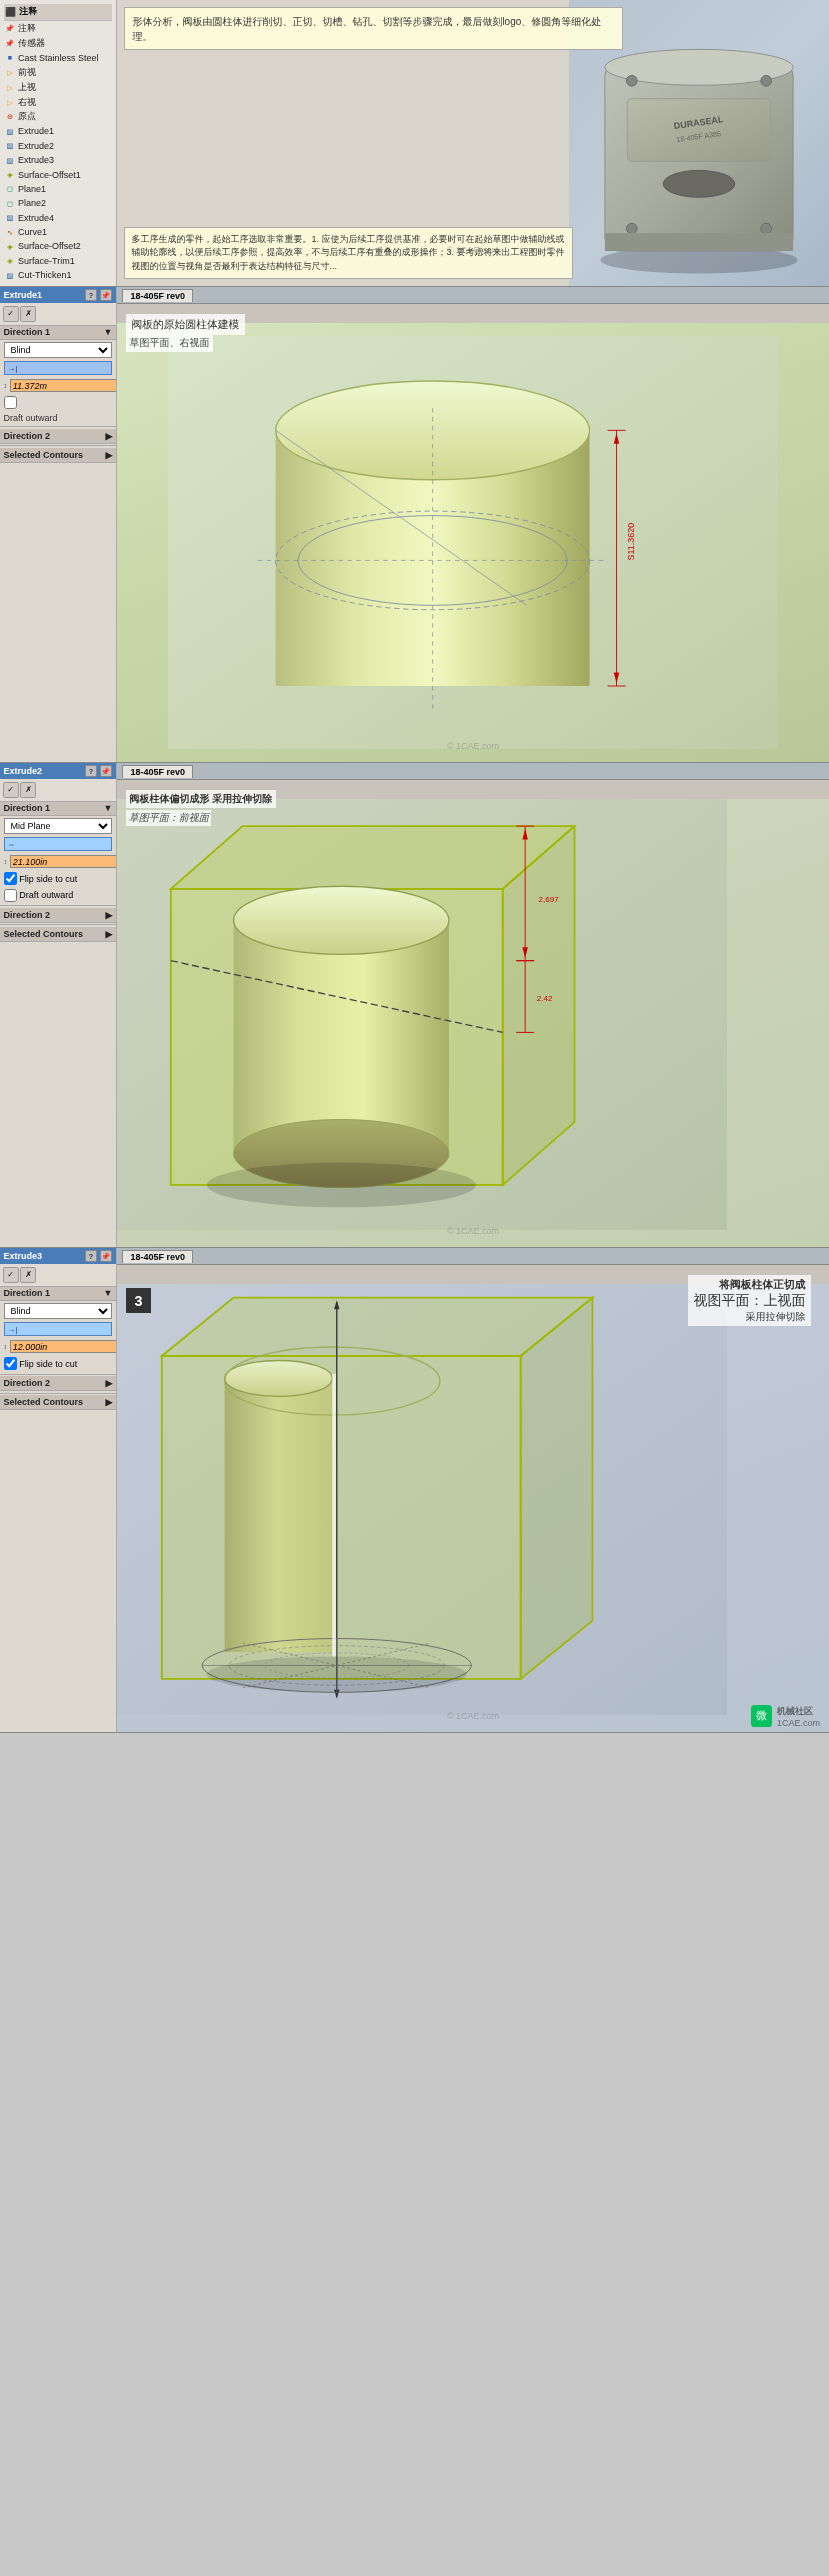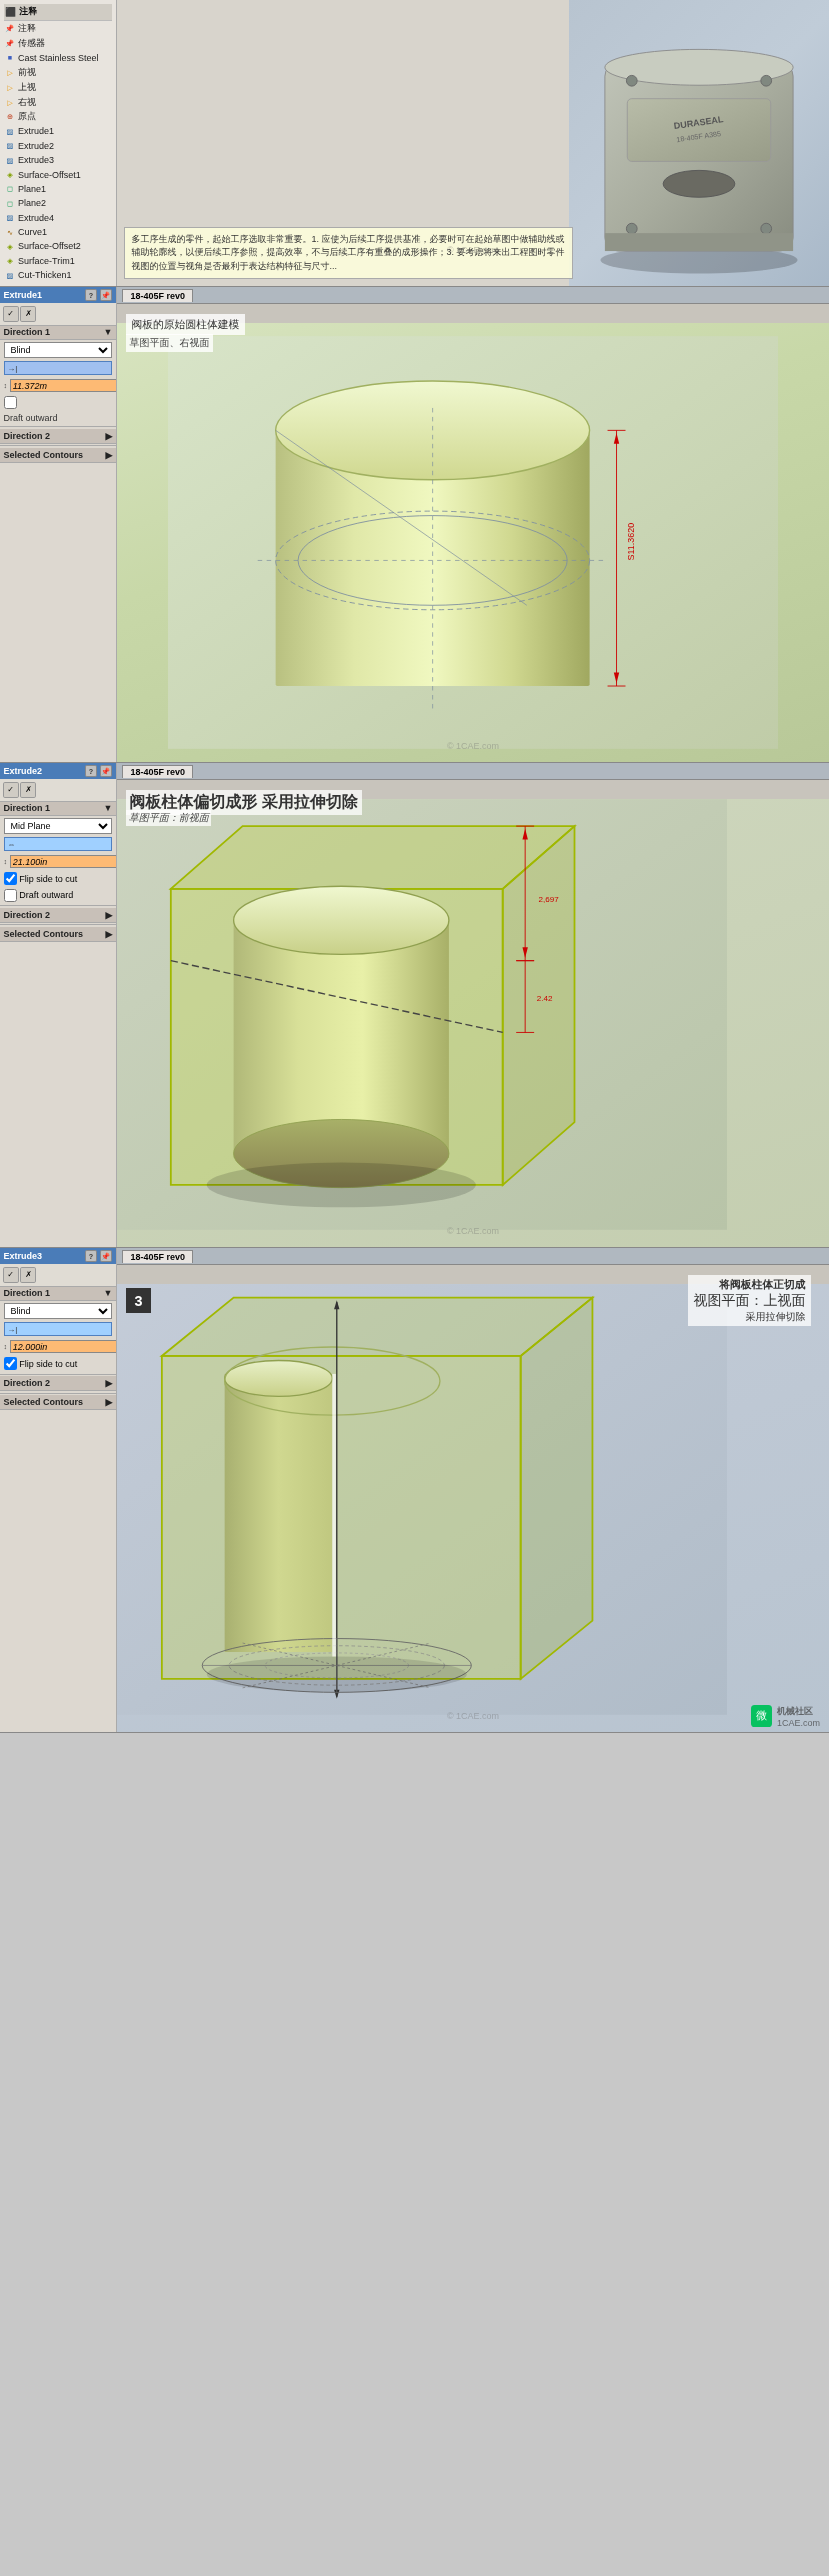--- a/index.html
+++ b/index.html
@@ -474,20 +474,23 @@
       <div class="tree-item">
           <span class="icon icon-sketch" style="color:#c03060;">✏</span>
           <span>3DSketch1</span>
         </div>
 
     </div>
   </div>
 
   <div class="section1-right">
 
+    <div class="annotation-box">
+      <span>形体分析，阀板由圆柱体进行削切、正切、切槽、钻孔、切割等步骤完成，最后做刻logo、修圆角等细化处理。</span>
+    </div>
 
     <div class="section1-3d">
       <svg width="242" height="269" viewBox="0 0 270 300" style="font-size:12px">
 
         <ellipse cx="135" cy="280" rx="110" ry="15" fill="rgba(0,0,0,0.2)"></ellipse>
 
         <rect x="30" y="60" width="210" height="210" rx="15" ry="15" fill="url(#valveGrad)" stroke="#888" stroke-width="1"></rect>
 
         <ellipse cx="135" cy="65" rx="105" ry="20" fill="#c8ccc0" stroke="#888" stroke-width="1"></ellipse>
 
@@ -698,21 +701,21 @@
         <span>▶</span>
       </div>
     </div>
   </div>
 
   <div class="main-3d-area">
     <div class="panel-header-bar">
       <div class="panel-tab active">18-405F rev0</div>
     </div>
 
-    <div style="position:absolute;top:27px;left:9px;font-size:16px;font-weight:bold;color:#333;z-index:5;background:rgba(255,255,255,0.75);padding:1.8px 3.6px;">阀板柱体偏切成形  采用拉伸切除</div>
+    <div style="position:absolute;top:27px;left:9px;font-size:10px;font-weight:bold;color:#333;z-index:5;background:rgba(255,255,255,0.75);padding:1.8px 3.6px;">阀板柱体偏切成形  采用拉伸切除</div>
     <div style="position:absolute;top:47px;left:9px;font-size:10px;color:#444;z-index:5;background:rgba(255,255,255,0.75);padding:0.9px 2.7px;font-style:italic;">草图平面：前视面</div>
 
     <div class="cut-scene">
       <svg width="610" height="431" viewBox="0 0 680 480" style="font-size:12px">
 
         <rect x="0" y="0" width="680" height="480" fill="url(#cutBg)"></rect>
 
         <polygon points="60,100 430,100 430,430 60,430" fill="rgba(200,220,80,0.35)" stroke="#a0b800" stroke-width="2"></polygon>
 
         <polygon points="60,100 430,100 510,30 140,30" fill="rgba(190,210,70,0.35)" stroke="#a0b800" stroke-width="2"></polygon>

